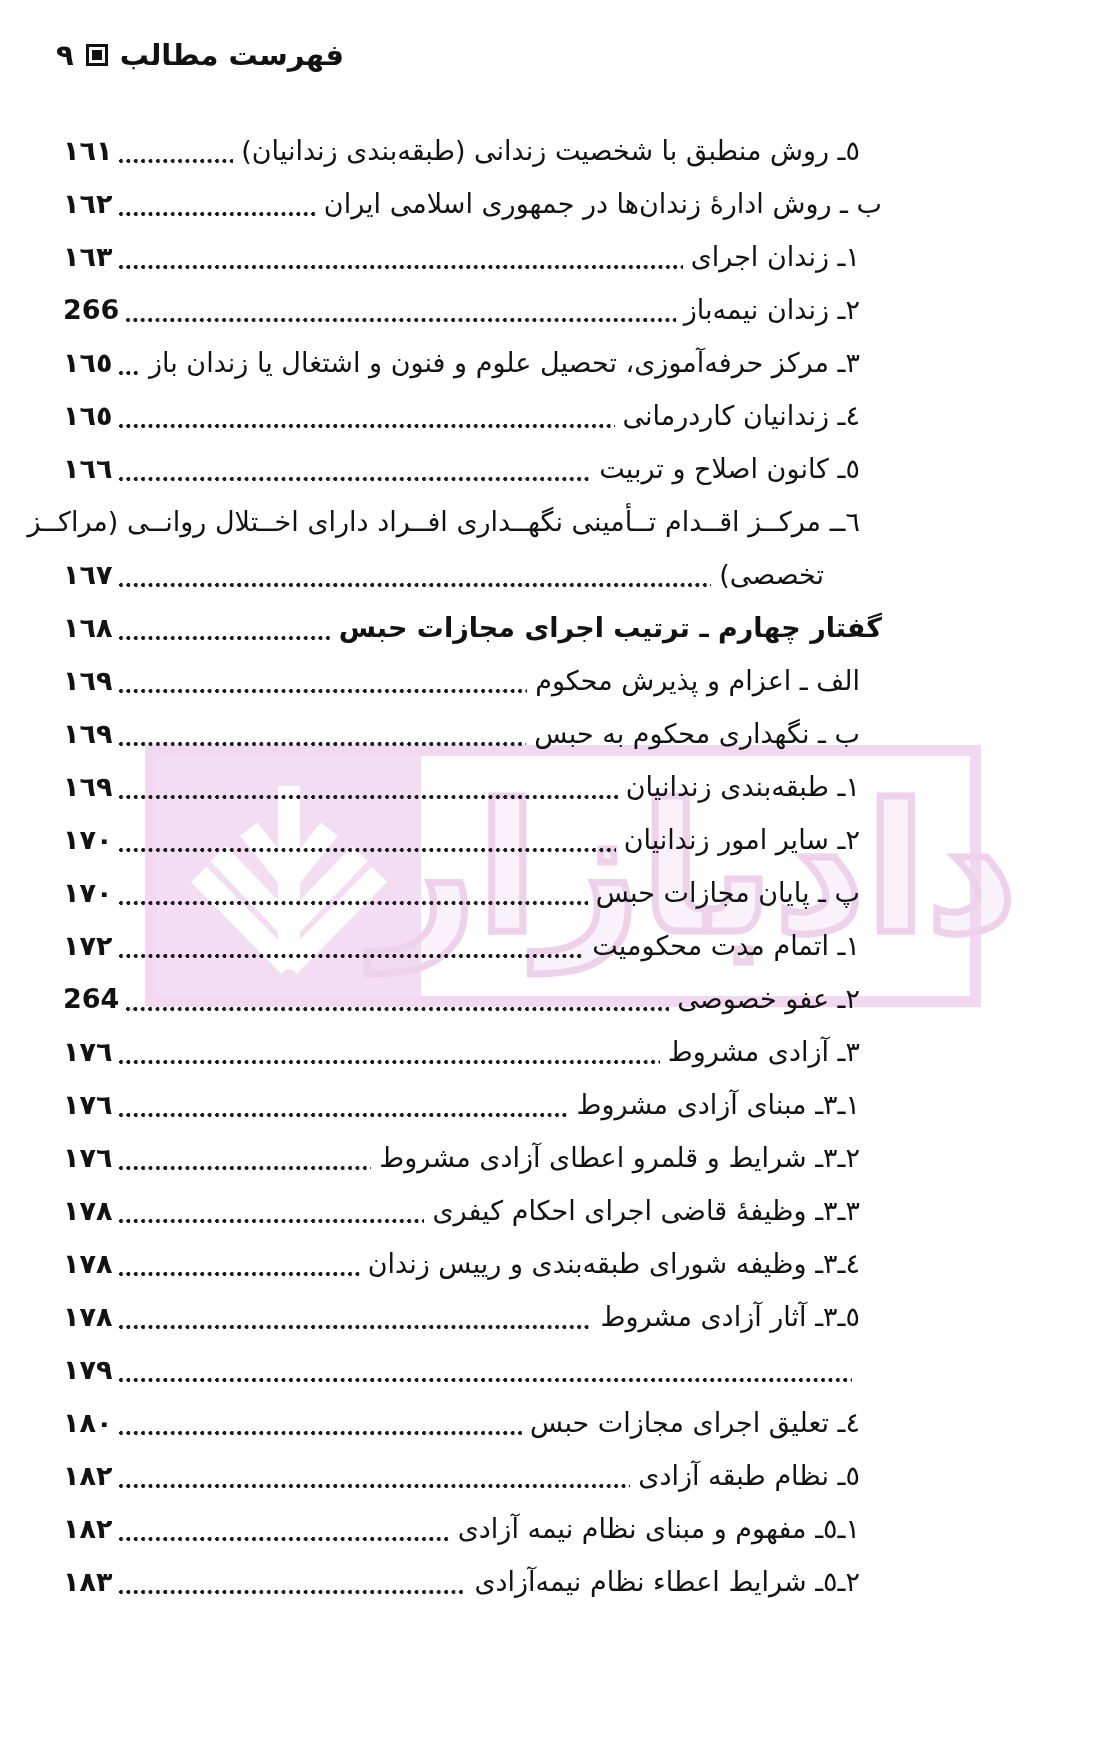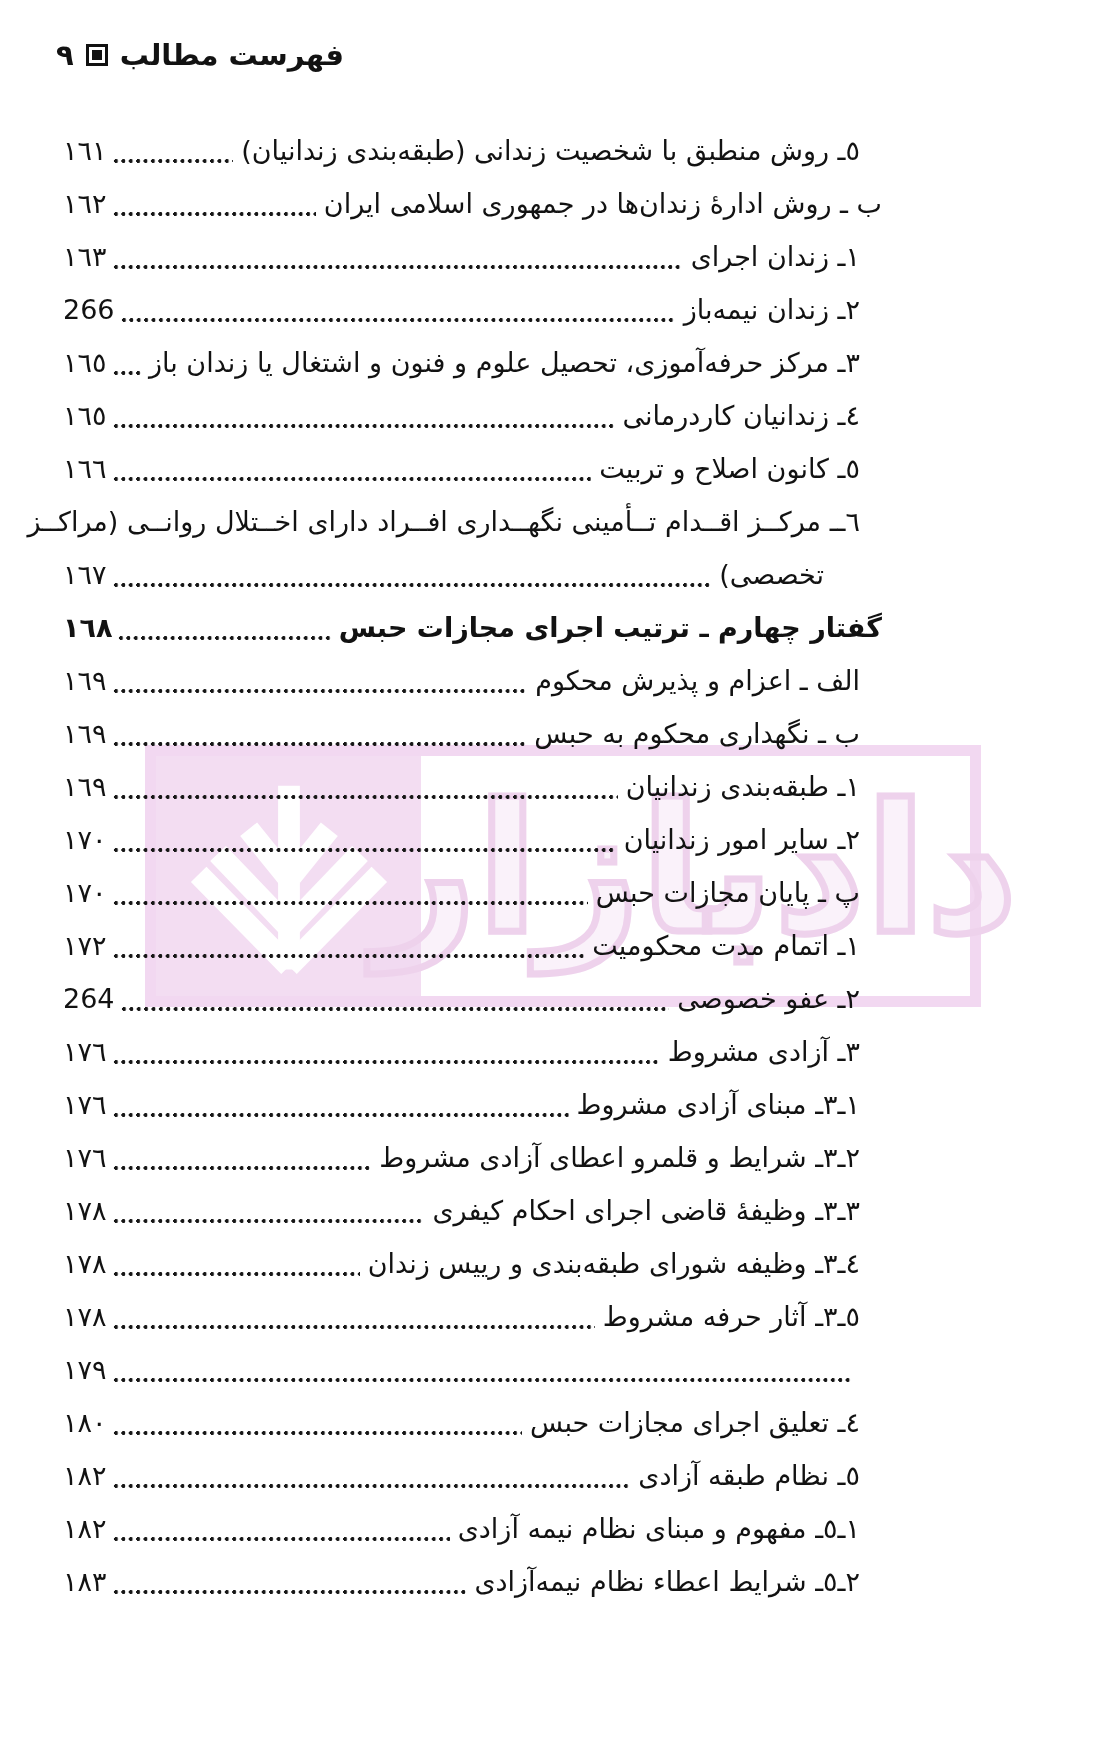--- a/index.html
+++ b/index.html
@@ -83,21 +83,21 @@
   .toc-row.bold{font-weight:bold;}
   .toc-text{flex:0 0 auto;}
   .toc-leader{
     flex:1 1 auto;
     height:6px;
     margin:20px 8px 0 6px;
     background-image:radial-gradient(circle at 3px 3px,#161616 1.8px,rgba(0,0,0,0) 2.2px);
     background-size:7.4px 6px;
     background-repeat:repeat-x;
   }
-  .toc-page{flex:0 0 auto;min-width:44px;text-align:left;direction:ltr;}
+  .toc-page{flex:0 0 auto;min-width:44px;text-align:right;direction:ltr;font-weight:bold;}
 </style>
 </head>
 <body>
 
 <div class="page">
 
   <div class="watermark">
     <div class="wm-frame">
       <div class="wm-logo-block">
         <svg width="210" height="200" viewBox="0 0 260 248">
@@ -225,21 +225,21 @@
         <span class="toc-text">٣ـ٣ـ وظیفهٔ قاضی اجرای احکام کیفری</span>
         <span class="toc-leader"></span>
         <span class="toc-page">١٧٨</span>
       </div>
       <div class="toc-row" style="padding-right: 22px;">
         <span class="toc-text">٤ـ٣ـ وظیفه شورای طبقه‌بندی و رییس زندان</span>
         <span class="toc-leader"></span>
         <span class="toc-page">١٧٨</span>
       </div>
       <div class="toc-row" style="padding-right: 22px;">
-        <span class="toc-text">٥ـ٣ـ آثار حرفه مشروط</span>
+        <span class="toc-text">٥ـ٣ـ آثار آزادی مشروط</span>
         <span class="toc-leader"></span>
         <span class="toc-page">١٧٨</span>
       </div>
       <div class="toc-row" style="padding-right: 22px;">
         <span class="toc-leader"></span>
         <span class="toc-page">١٧٩</span>
       </div>
       <div class="toc-row" style="padding-right: 22px;">
         <span class="toc-text">٤ـ تعلیق اجرای مجازات حبس</span>
         <span class="toc-leader"></span>

